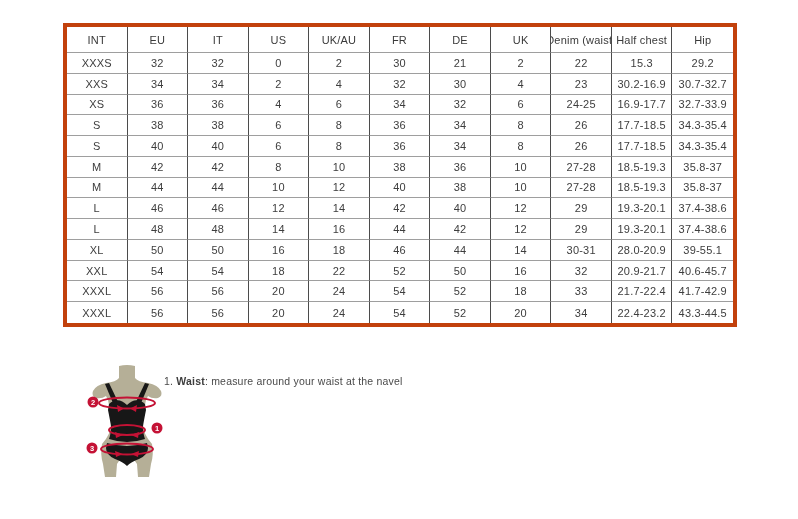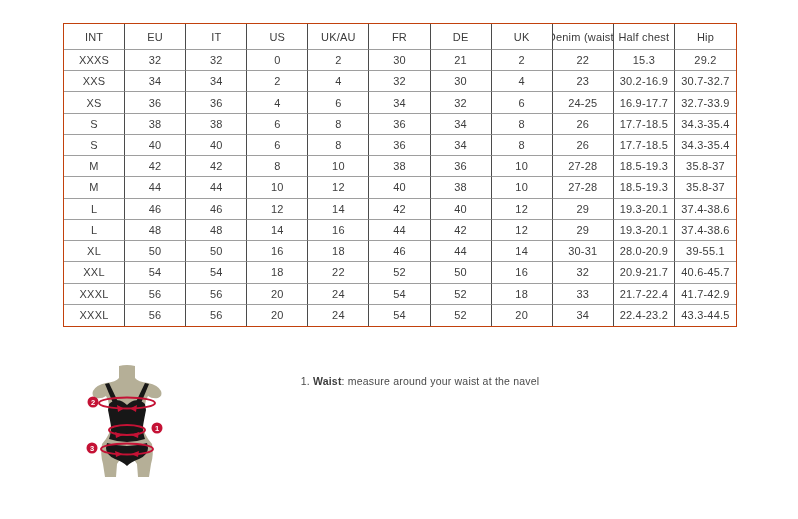--- a/index.html
+++ b/index.html
@@ -5,40 +5,40 @@
   * { margin:0; padding:0; box-sizing:border-box; }
   html,body { width:798px; height:519px; background:#ffffff; overflow:hidden;
               font-family:"Liberation Sans", sans-serif; }
   .page { position:relative; width:798px; height:519px; background:#ffffff; }
 
   
   .size-table {
     position:absolute; left:63px; top:23px; width:674px; height:304px;
     display:grid; grid-template-columns:repeat(11, 1fr);
     grid-template-rows:26px repeat(13, 1fr);
-    border:1px solid #c2410c;
+    border:4px solid #c2410c;
     background:#ffffff;
   }
   .cell {
     display:flex; align-items:center; justify-content:center;
     font-size:11px; color:#3d3d3d; letter-spacing:0.2px;
     border-right:1px solid #4b4b4b; border-bottom:1px solid #9e9e9e;
     white-space:nowrap; overflow:hidden;
   }
   .cell.col-last { border-right:none; }
   .cell.row-last { border-bottom:none; }
   .cell.head { font-size:11px; color:#3a3a3a; }
 
   
   .measure-title {
     position:absolute; left:68px; top:346px;
     font-size:11px; font-weight:bold; color:#3a3a3a; letter-spacing:0.5px;
   }
   .figure-wrap { position:absolute; left:82px; top:364px; width:110px; height:120px; }
-  .steps { position:absolute; left:180px; top:371px; width:480px;text-align:center; }
+  .steps { position:absolute; left:164px; top:371px; width:480px; }
   .step { font-size:10.5px; color:#4a4a4a; line-height:20px; letter-spacing:0.2px; }
   .step .lbl { font-weight:bold; color:#3d3d3d; }
 </style>
 </head>
 <body>
 
 <div class="page">
 
   <div class="size-table">
       <div class="cell head">INT</div>

